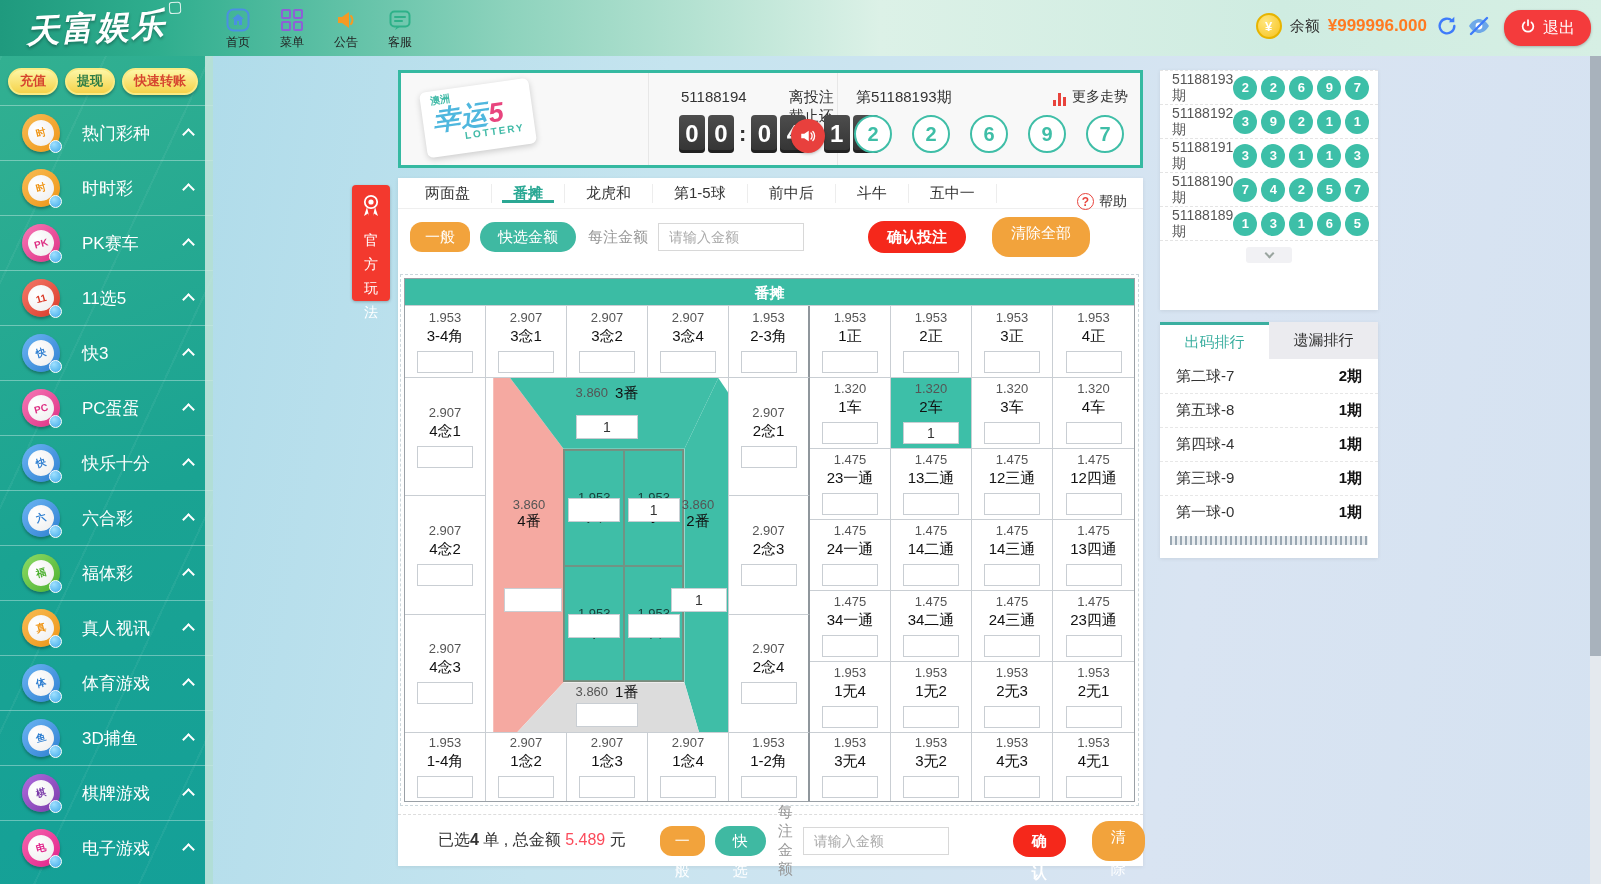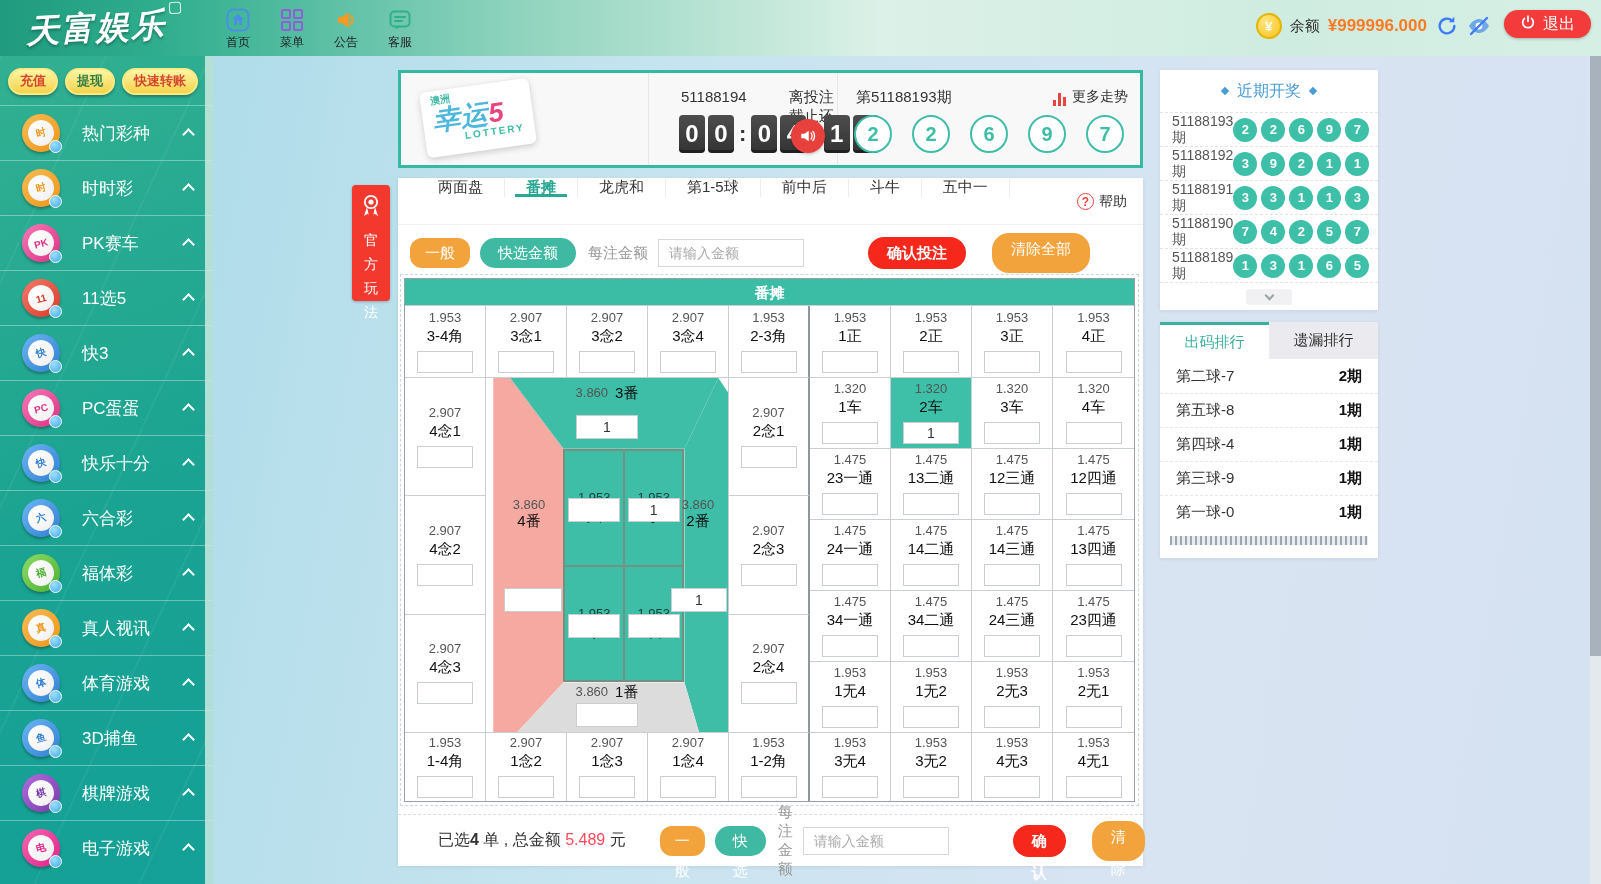--- a/index.html
+++ b/index.html
@@ -15,21 +15,21 @@
 .nav{position:absolute;left:219px;top:7px;display:flex;gap:16px}
 .nav-item{width:38px;text-align:center;cursor:pointer}
 .nav-icon{width:26px;height:26px;margin:0 auto;display:flex;align-items:center;justify-content:center}
 .nav-label{font-size:12px;color:#222;margin-top:1px}
 .balance{position:absolute;right:110px;top:13px;display:flex;align-items:center;gap:8px}
 .coin{width:26px;height:26px;border-radius:50%;background:radial-gradient(circle at 35% 30%,#ffe680,#f7c31d);
 border:2px solid #e7b400;color:#fff;font-size:13px;font-weight:bold;display:flex;align-items:center;justify-content:center}
 .bal-label{font-size:15px;color:#333}
 .bal-value{font-size:17px;font-weight:bold;color:#ff7a21}
 .icon-btn{width:24px;height:24px;display:flex;align-items:center;justify-content:center;cursor:pointer}
-.logout{position:absolute;right:10px;top:10px;height:28px;padding:0 16px;border-radius:17px;background:#f43b3c;
+.logout{position:absolute;right:10px;top:10px;height:36px;padding:0 16px;border-radius:17px;background:#f43b3c;
 color:#fff;font-size:16px;display:flex;align-items:center;gap:7px;cursor:pointer;box-shadow:0 1px 3px rgba(0,0,0,.25)}
 
 
 .sidebar{position:absolute;left:0;top:56px;width:213px;height:828px;
 background:linear-gradient(155deg,#32b091 0%,#1aa392 55%,#14a098 100%);overflow:hidden}
 .sidebar::before{content:"";position:absolute;inset:0;pointer-events:none;
 background:repeating-linear-gradient(115deg,rgba(255,255,255,.05) 0 2px,transparent 2px 95px)}
 .sidebar::after{content:"";position:absolute;right:0;top:0;width:8px;height:100%;background:#cde9e2;opacity:.85}
 .quick{position:relative;display:flex;gap:7px;padding:12px 14px 10px 8px}
 .qbtn{height:27px;border-radius:14px;background:linear-gradient(#fdf6a5,#f5d24a);border:2px solid #f9ea84;
@@ -78,21 +78,21 @@
 .rball{width:38px;height:38px;border:2px solid #3fbea7;border-radius:50%;color:#3fbea7;font-size:20px;font-weight:bold;
 display:flex;align-items:center;justify-content:center;background:#fff}
 
 
 .ribbon{position:absolute;left:139px;top:129px;width:38px;height:116px;background:#f3392e;border-radius:4px;
 display:flex;flex-direction:column;align-items:center;padding-top:9px;box-shadow:0 1px 3px rgba(0,0,0,.25);cursor:pointer}
 .ribbon-text{color:#fff;font-size:14px;line-height:24px;width:15px;word-break:break-all;margin-top:6px;text-align:center}
 
 
 .panel{position:absolute;left:185px;top:122px;width:745px;height:688px;background:#fff;box-shadow:0 1px 4px rgba(0,0,0,.08)}
-.tabs{height:47px;border-bottom:1px solid #efefef;display:flex;align-items:flex-start;padding-left:19px;position:relative}
+.tabs{height:31px;border-bottom:1px solid #efefef;display:flex;align-items:center;padding-left:6px;position:relative}
 .tab{padding:0 21px;display:flex;align-items:center;font-size:15px;color:#333;border-right:1px solid #ededed;position:relative;cursor:pointer}
 .tab.active{color:#2ba894;font-weight:bold}
 .tab.active::after{content:"";position:absolute;left:10px;right:10px;bottom:0;height:3px;background:#2ba894}
 .help{position:absolute;right:16px;top:0;height:47px;display:flex;align-items:center;gap:5px;font-size:14px;color:#333;cursor:pointer}
 .qmark{width:17px;height:17px;border-radius:50%;border:1.5px solid #e8433c;color:#e8433c;font-size:12px;font-weight:bold;
 display:flex;align-items:center;justify-content:center}
 .controls{display:flex;align-items:center;gap:10px;padding:11px 0 0 12px;height:45px}
 .btn-general{background:#f2a33c;color:#fff;font-size:15px;padding:0 15px;height:30px;line-height:30px;border-radius:12px;cursor:pointer}
 .btn-quick{background:#3fb9a2;color:#fff;font-size:15px;padding:0 18px;height:30px;line-height:30px;border-radius:16px;cursor:pointer}
 .lbl-per{color:#999;font-size:15px;margin-left:2px}
@@ -760,25 +760,20 @@
         <span class="btn-quick">快选金额</span>
         <span class="lbl-per">每注金额</span>
         <input class="amt-input" placeholder="请输入金额" style="">
         <span class="btn-confirm">确认投注</span>
         <span class="btn-clear">清除全部</span>
       </div>
     </div>
   </div>
 
   <div class="recent">
-    <div class="rtitle">
-      <span class="dia"></span>
-      <span>近期开奖</span>
-      <span class="dia"></span>
-    </div>
     <div id="recent-rows">
         <div class="rrow">
           <span class="rperiod">51188193期</span>
           <span class="rballs">
             <span class="sball">2</span>
             <span class="sball">2</span>
             <span class="sball">6</span>
             <span class="sball">9</span>
             <span class="sball">7</span>
           </span>

